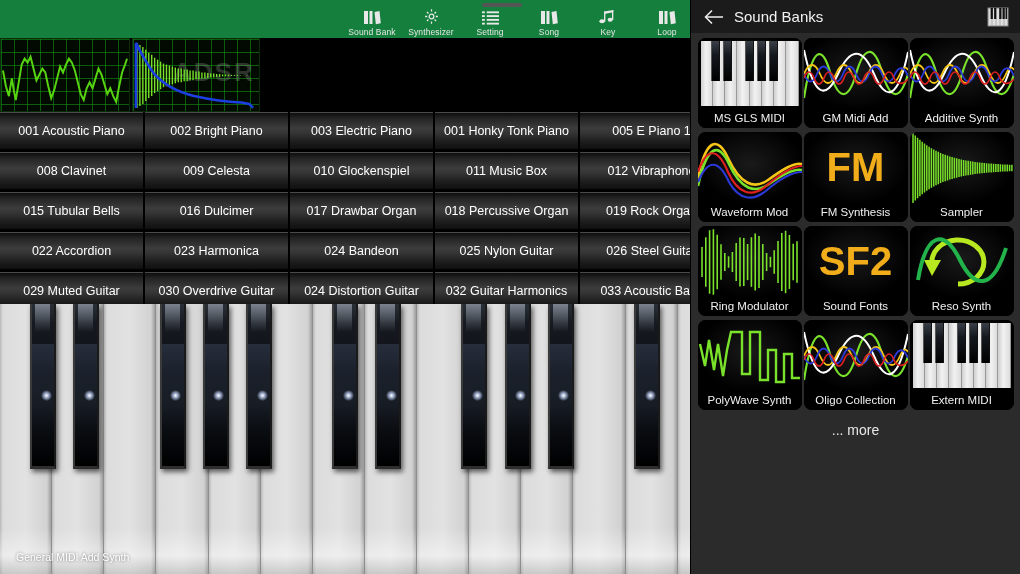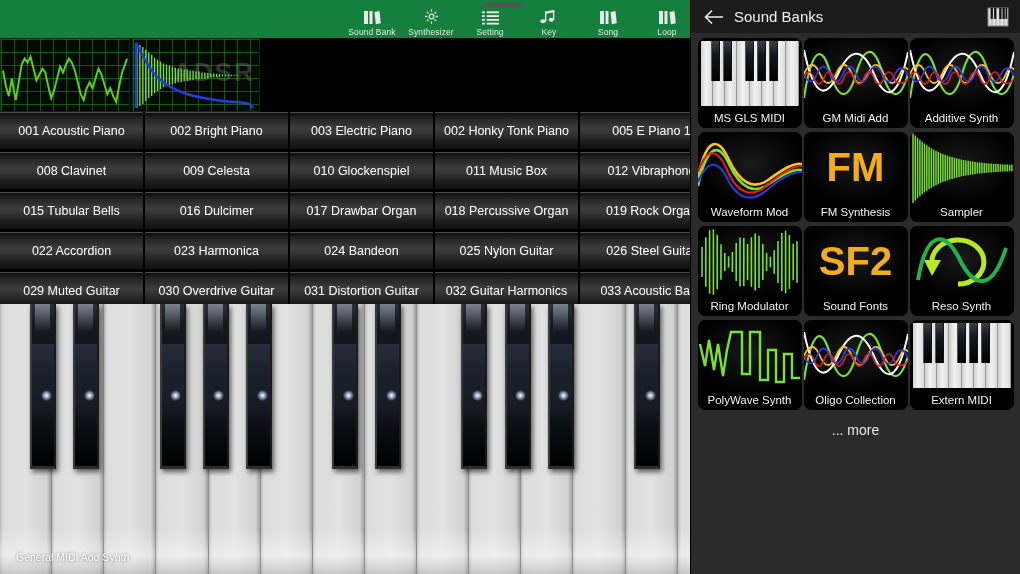--- a/index.html
+++ b/index.html
@@ -233,40 +233,40 @@
             <rect x="5" y="9" width="13" height="2" fill="#e8e8e8"></rect>
           <rect x="0" y="13" width="3" height="2" fill="#e8e8e8"></rect>
             <rect x="5" y="13" width="13" height="2" fill="#e8e8e8"></rect>
         </svg>
       </span>
       <span class="tb-label">Setting</span>
     </div>
 
     <div class="tb-item">
       <span class="tb-icon">
+        <svg width="19" height="15" viewBox="0 0 19 15">
+          <rect x="1" y="1" width="4" height="13" fill="#e8e8e8"></rect>
+          <rect x="6.5" y="1" width="3" height="13" fill="#e8e8e8"></rect>
+          <path d="M11.5 2 L16.5 1 L17.8 13.2 L12.8 14.2 Z" fill="#e8e8e8"></path>
+        </svg>
+      </span>
+      <span class="tb-label">Song</span>
+    </div>
+
+    <div class="tb-item">
+      <span class="tb-icon">
         <svg width="18" height="16" viewBox="0 0 20 17" fill="#e8e8e8">
           <ellipse cx="3.4" cy="13.2" rx="3" ry="2.3"></ellipse>
           <rect x="5.6" y="2.5" width="1.5" height="11"></rect>
           <ellipse cx="12.4" cy="11.6" rx="2.8" ry="2.2"></ellipse>
           <rect x="14.4" y="1" width="1.5" height="10.8"></rect>
           <path d="M5.6 2.5 L15.9 0.6 L15.9 3.3 L5.6 5.2 Z"></path>
         </svg>
       </span>
       <span class="tb-label">Key</span>
-    </div>
-
-    <div class="tb-item">
-      <span class="tb-icon">
-        <svg width="19" height="15" viewBox="0 0 19 15">
-          <rect x="1" y="1" width="4" height="13" fill="#e8e8e8"></rect>
-          <rect x="6.5" y="1" width="3" height="13" fill="#e8e8e8"></rect>
-          <path d="M11.5 2 L16.5 1 L17.8 13.2 L12.8 14.2 Z" fill="#e8e8e8"></path>
-        </svg>
-      </span>
-      <span class="tb-label">Song</span>
     </div>
 
     <div class="tb-item">
       <span class="tb-icon">
         <svg width="19" height="15" viewBox="0 0 19 15">
           <rect x="1" y="1" width="4" height="13" fill="#e8e8e8"></rect>
           <rect x="6.5" y="1" width="3" height="13" fill="#e8e8e8"></rect>
           <path d="M11.5 2 L16.5 1 L17.8 13.2 L12.8 14.2 Z" fill="#e8e8e8"></path>
         </svg>
       </span>
@@ -338,40 +338,40 @@
         </g>
         <path d="M3,70 L3,4 C8,14 14,26 22,36 C32,47 46,54 62,58 C80,62 96,64 110,64.5 L118,66 L122,70" fill="none" stroke="#1b3fe0" stroke-width="2.6"></path>
       </svg>
     </div>
   </div>
 
   <div class="inst-grid">
       <div class="inst-btn">001 Acoustic Piano</div>
       <div class="inst-btn">002 Bright Piano</div>
       <div class="inst-btn">003 Electric Piano</div>
-      <div class="inst-btn">002 Honky Tonk Piano</div>
+      <div class="inst-btn">001 Honky Tonk Piano</div>
       <div class="inst-btn">005 E Piano 1</div>
       <div class="inst-btn">008 Clavinet</div>
       <div class="inst-btn">009 Celesta</div>
       <div class="inst-btn">010 Glockenspiel</div>
       <div class="inst-btn">011 Music Box</div>
       <div class="inst-btn">012 Vibraphone</div>
       <div class="inst-btn">015 Tubular Bells</div>
       <div class="inst-btn">016 Dulcimer</div>
       <div class="inst-btn">017 Drawbar Organ</div>
       <div class="inst-btn">018 Percussive Organ</div>
       <div class="inst-btn">019 Rock Organ</div>
       <div class="inst-btn">022 Accordion</div>
       <div class="inst-btn">023 Harmonica</div>
       <div class="inst-btn">024 Bandeon</div>
       <div class="inst-btn">025 Nylon Guitar</div>
       <div class="inst-btn">026 Steel Guitar</div>
       <div class="inst-btn">029 Muted Guitar</div>
       <div class="inst-btn">030 Overdrive Guitar</div>
-      <div class="inst-btn">031 Distortion Guitar</div>
+      <div class="inst-btn">024 Distortion Guitar</div>
       <div class="inst-btn">032 Guitar Harmonics</div>
       <div class="inst-btn">033 Acoustic Bass</div>
     </div>
 
   <div class="piano">
     <div class="white-keys">
         <div class="wk"></div>
         <div class="wk"></div>
         <div class="wk"></div>
         <div class="wk"></div>

